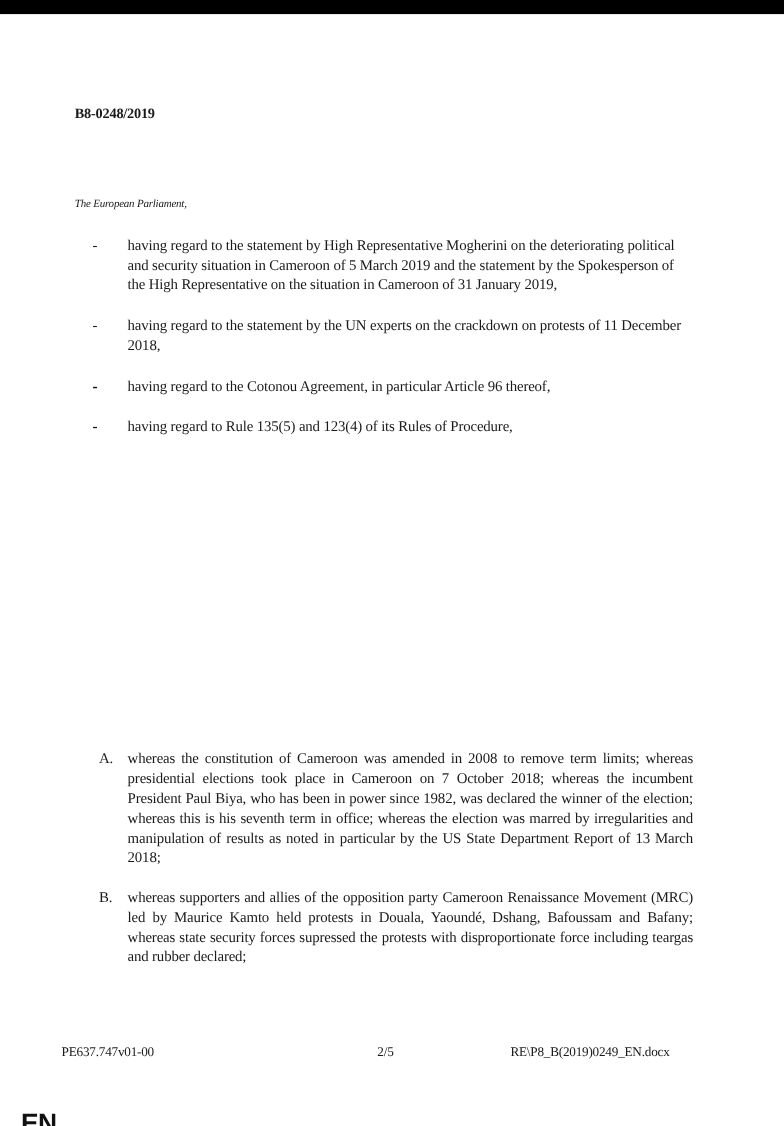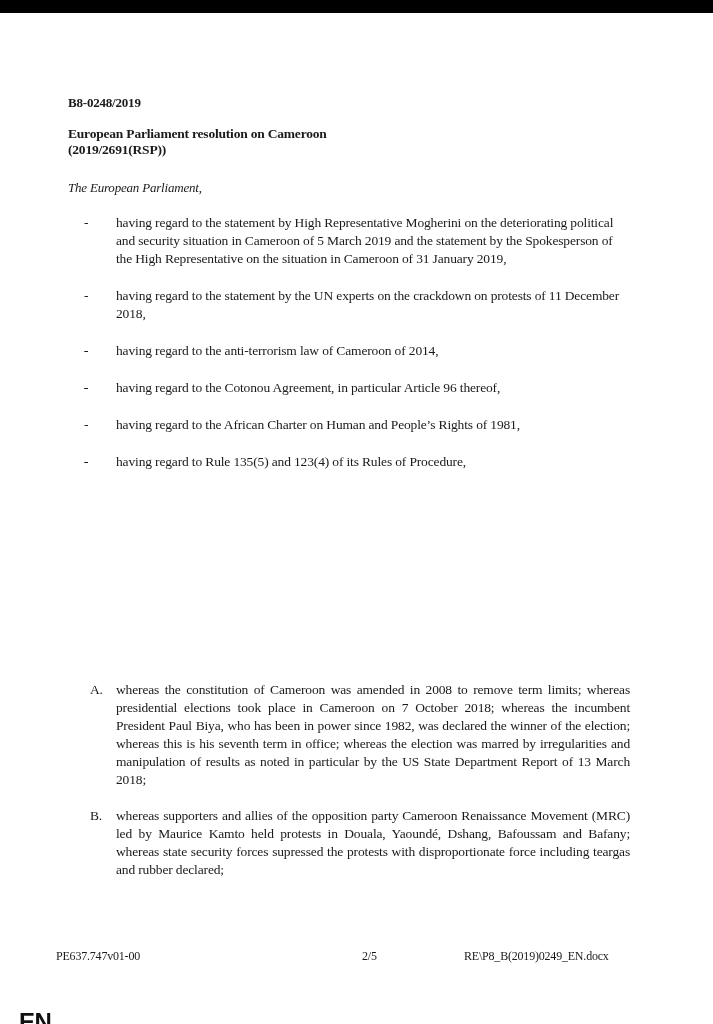--- a/index.html
+++ b/index.html
@@ -44,21 +44,21 @@
       font-size: 13.5px;
       font-weight: bold;
       line-height: 16px;
       letter-spacing: -0.2px;
     }
     .doc-title span { display: block; }
     .preamble {
       position: absolute;
       left: 68px;
       top: 167px;
-      font-size: 13px;
+      font-size: 10px;
       font-style: italic;
       letter-spacing: -0.2px;
     }
     .citations {
       position: absolute;
       left: 84px;
       top: 201px;
       width: 540px;
       margin: 0;
       padding: 0;
@@ -103,21 +103,21 @@
     }
     .footer {
       position: absolute;
       top: 936px;
       left: 0;
       width: 713px;
       font-size: 12px;
       letter-spacing: -0.2px;
     }
     .footer .f-left { position: absolute; left: 56px; top: 0; }
-    .footer .f-center { position: absolute; left: 362px; top: 0; }
+    .footer .f-center { position: absolute; left: 343px; top: 0; }
     .footer .f-right { position: absolute; left: 464px; top: 0; }
     .lang {
       position: absolute;
       left: 19px;
       top: 970px;
       font-family: "Liberation Sans", "DejaVu Sans", sans-serif;
       font-weight: bold;
       font-size: 24px;
       letter-spacing: -0.5px;
       color: #111;
@@ -125,56 +125,50 @@
     }
   </style>
 </head>
 <body>
 
 <div class="top-bar"></div>
 
 <div class="page">
   <div class="doc-ref">B8-0248/2019</div>
 
-  <div class="doc-title">
-    <span>European Parliament resolution on Cameroon</span>
-    <span>(2019/2691(RSP))</span>
-  </div>
 
   <div class="preamble">The European Parliament,</div>
 
   <ul class="citations">
     <li class="citation">
       <span class="dash">-</span>
       <span>having regard to the statement by High Representative Mogherini on the deteriorating political and security situation in Cameroon of 5 March 2019 and the statement by the Spokesperson of the High Representative on the situation in Cameroon of 31 January 2019,</span>
     </li>
     <li class="citation">
       <span class="dash">-</span>
       <span>having regard to the statement by the UN experts on the crackdown on protests of 11 December 2018,</span>
     </li>
     <li class="citation">
       <span class="dash">-</span>
     </li>
     <li class="citation">
       <span class="dash">-</span>
-      <span>having regard to the anti-terrorism law of Cameroon of 2014,</span>
     </li>
     <li class="citation">
       <span class="dash">-</span>
     </li>
     <li class="citation">
       <span class="dash">-</span>
     </li>
     <li class="citation">
       <span class="dash">-</span>
       <span>having regard to the Cotonou Agreement, in particular Article 96 thereof,</span>
     </li>
     <li class="citation">
       <span class="dash">-</span>
-      <span>having regard to the African Charter on Human and People’s Rights of 1981,</span>
     </li>
     <li class="citation">
       <span class="dash">-</span>
     </li>
     <li class="citation">
       <span class="dash">-</span>
       <span>having regard to Rule 135(5) and 123(4) of its Rules of Procedure,</span>
     </li>
   </ul>
 

